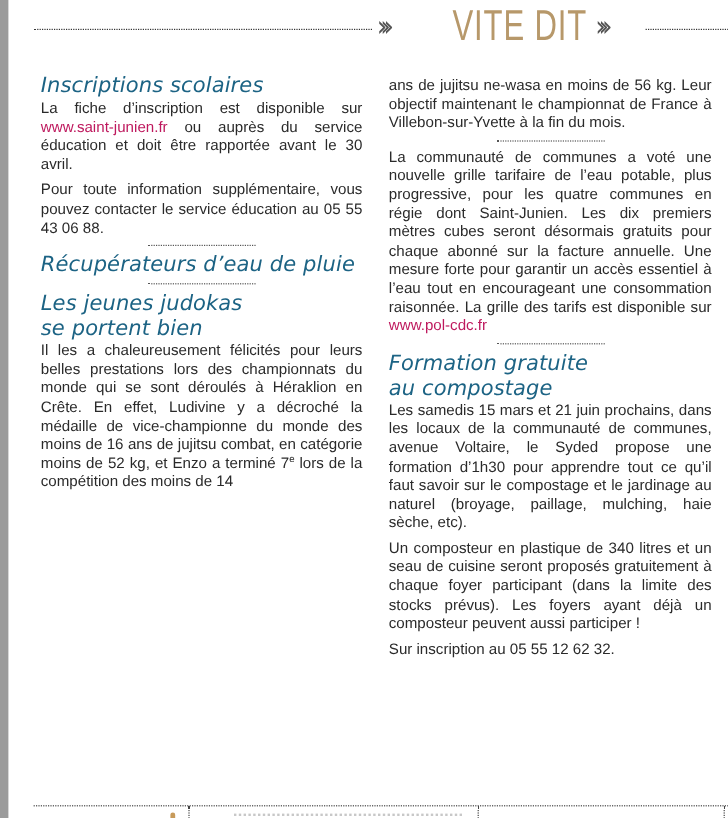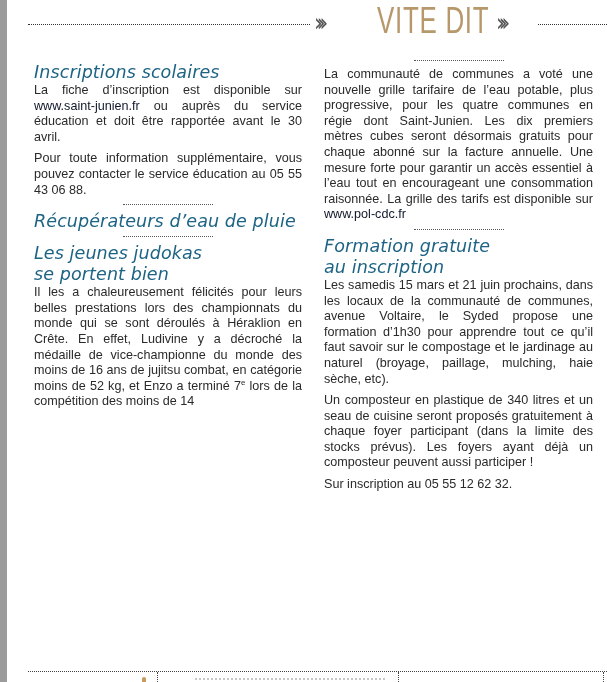--- a/index.html
+++ b/index.html
@@ -45,21 +45,21 @@
   .col-right { left: 324px; width: 269px; }
   h2 {
     margin: 0; font-weight: normal; font-style: italic;
     color: #1c6384; font-size: 17.5px; line-height: 21px;
     font-family: "DejaVu Sans", sans-serif; letter-spacing: 0.1px;
   }
   p {
     margin: 0 0 6px 0; font-size: 12.6px; line-height: 15.6px;
     text-align: justify; color: #2a2a2a;
   }
-  .link { color: #0f172a; }
+  .link { color: #be185d; }
   .sep {
     width: 90px; height: 0; border-top: 1px dotted #555;
     margin: 4px auto 6px auto;
   }
   .footer-line {
     position: absolute; left: 28px; top: 671px; width: 579px; height: 0;
     border-top: 1.5px dotted #444;
   }
   .footer-tick {
     position: absolute; top: 672px; width: 0; height: 10px;
@@ -99,27 +99,30 @@
     <h2>Récupérateurs d’eau de pluie</h2>
   </section>
   <div class="sep"></div>
   <section>
     <h2><span>Les jeunes judokas</span><br><span>se portent bien</span></h2>
     <p><span>Il les a chaleureusement félicités pour leurs belles prestations lors des championnats du monde qui se sont déroulés à Héraklion en Crête.  En effet, Ludivine y a décroché la médaille de vice-championne du monde des moins  de 16 ans de jujitsu combat, en ca­tégorie moins de 52 kg,  et Enzo a terminé 7</span><sup>e</sup><span> lors de la compétition des moins de 14</span></p>
   </section>
 </div>
 
 <div class="col col-right">
+  <section>
+    <p style="margin-top:8px;">ans de jujitsu ne-wasa en moins de 56 kg. Leur objectif maintenant le championnat de France à Villebon-sur-Yvette à la fin du mois.</p>
+  </section>
   <div class="sep"></div>
   <section>
     <p><span>La communauté de communes a voté une nouvelle grille tarifaire de l’eau po­table, plus progressive, pour les quatre communes en régie dont Saint-Junien. Les dix premiers mètres cubes se­ront désormais gratuits pour chaque abonné sur la facture annuelle. Une mesure forte pour garantir un ac­cès essentiel à l’eau tout en encoura­geant une consommation raisonnée. La grille des tarifs est disponible sur </span><span class="link">www.pol-cdc.fr</span></p>
   </section>
   <div class="sep"></div>
   <section>
-    <h2><span>Formation gratuite</span><br><span>au inscription</span></h2>
+    <h2><span>Formation gratuite</span><br><span>au compostage</span></h2>
     <p>Les samedis 15 mars et 21 juin prochains, dans les locaux de la communauté de com­munes, avenue Voltaire, le Syded propose une formation d’1h30 pour apprendre tout ce qu’il faut savoir sur le compostage et le jardinage au naturel (broyage, paillage, mul­ching, haie sèche, etc).</p>
     <p>Un composteur en plastique de 340 litres et un seau de cuisine seront propo­sés gratuitement à chaque foyer partici­pant (dans la limite des stocks prévus). Les foyers ayant déjà un composteur peuvent aussi participer !</p>
     <p>Sur inscription au 05 55 12 62 32.</p>
   </section>
 </div>
 
 <div class="footer-line"></div>
 <div class="footer-tick" style="left:157px;"></div>
 <div class="footer-tick" style="left:398px;"></div>
 <div class="footer-tick" style="left:603px;"></div>

